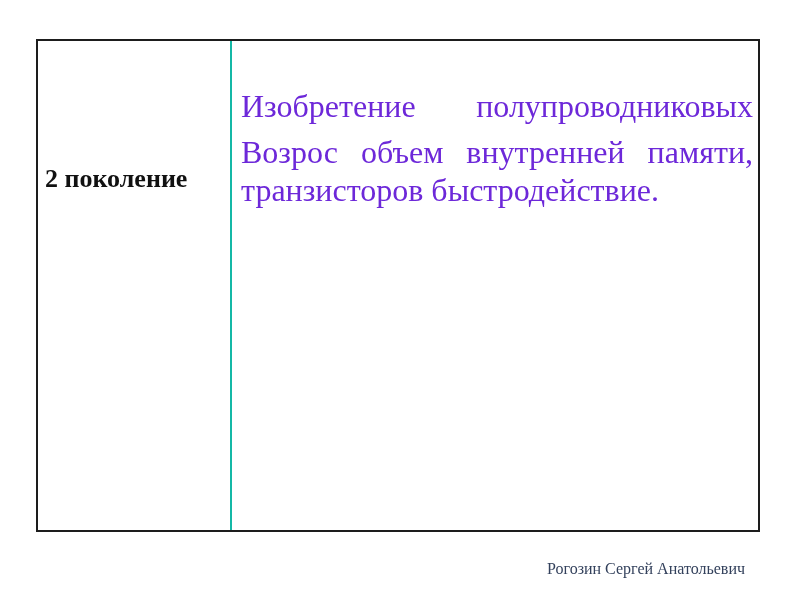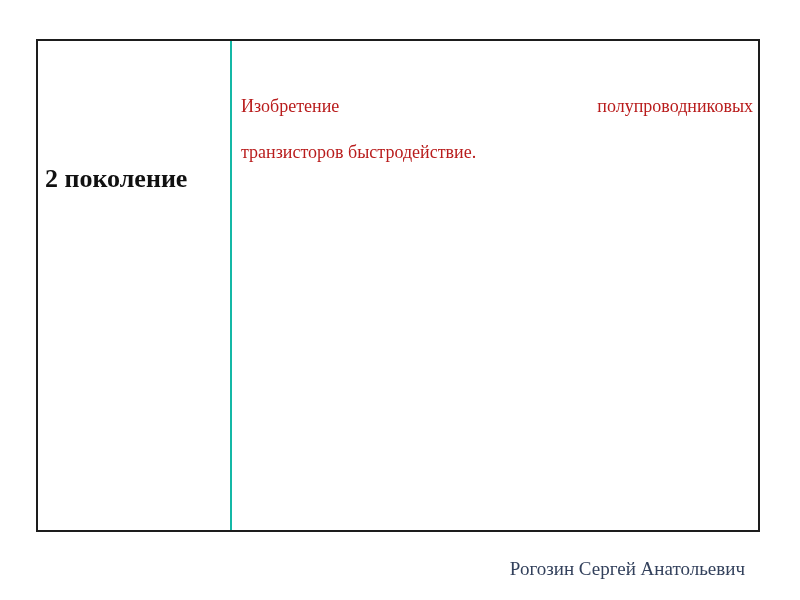--- a/index.html
+++ b/index.html
@@ -45,33 +45,33 @@
   }
   .cell-right {
     flex: 1 1 auto;
     box-sizing: border-box;
     padding: 46px 5px 0 9px;
   }
   .para {
     margin: 0 0 8px 0;
   }
   .line {
-    font-size: 18px;
+    font-size: 32px;
     line-height: 38px;
-    color: #b91c1c;
+    color: #6d28d9;
   }
   .jline {
     text-align: justify;
     text-align-last: justify;
   }
   .footer-credit {
     position: absolute;
     top: 558px;
     right: 55px;
-    font-size: 19px;
+    font-size: 16px;
     line-height: 22px;
     color: #33415c;
   }
 </style>
 </head>
 <body>
 
 <div class="slide">
 
   <div class="gen-table">
@@ -80,20 +80,21 @@
       <div class="gen-label">2 поколение</div>
     </div>
 
     <div class="cell-right">
 
       <div class="para">
         <div class="line jline">Изобретение полупроводниковых</div>
       </div>
 
       <div class="para">
+        <div class="line jline">Возрос объем внутренней памяти,</div>
         <div class="line">транзисторов быстродействие.</div>
       </div>
 
     </div>
 
   </div>
 
   <div class="footer-credit">Рогозин Сергей Анатольевич</div>
 
 </div>

